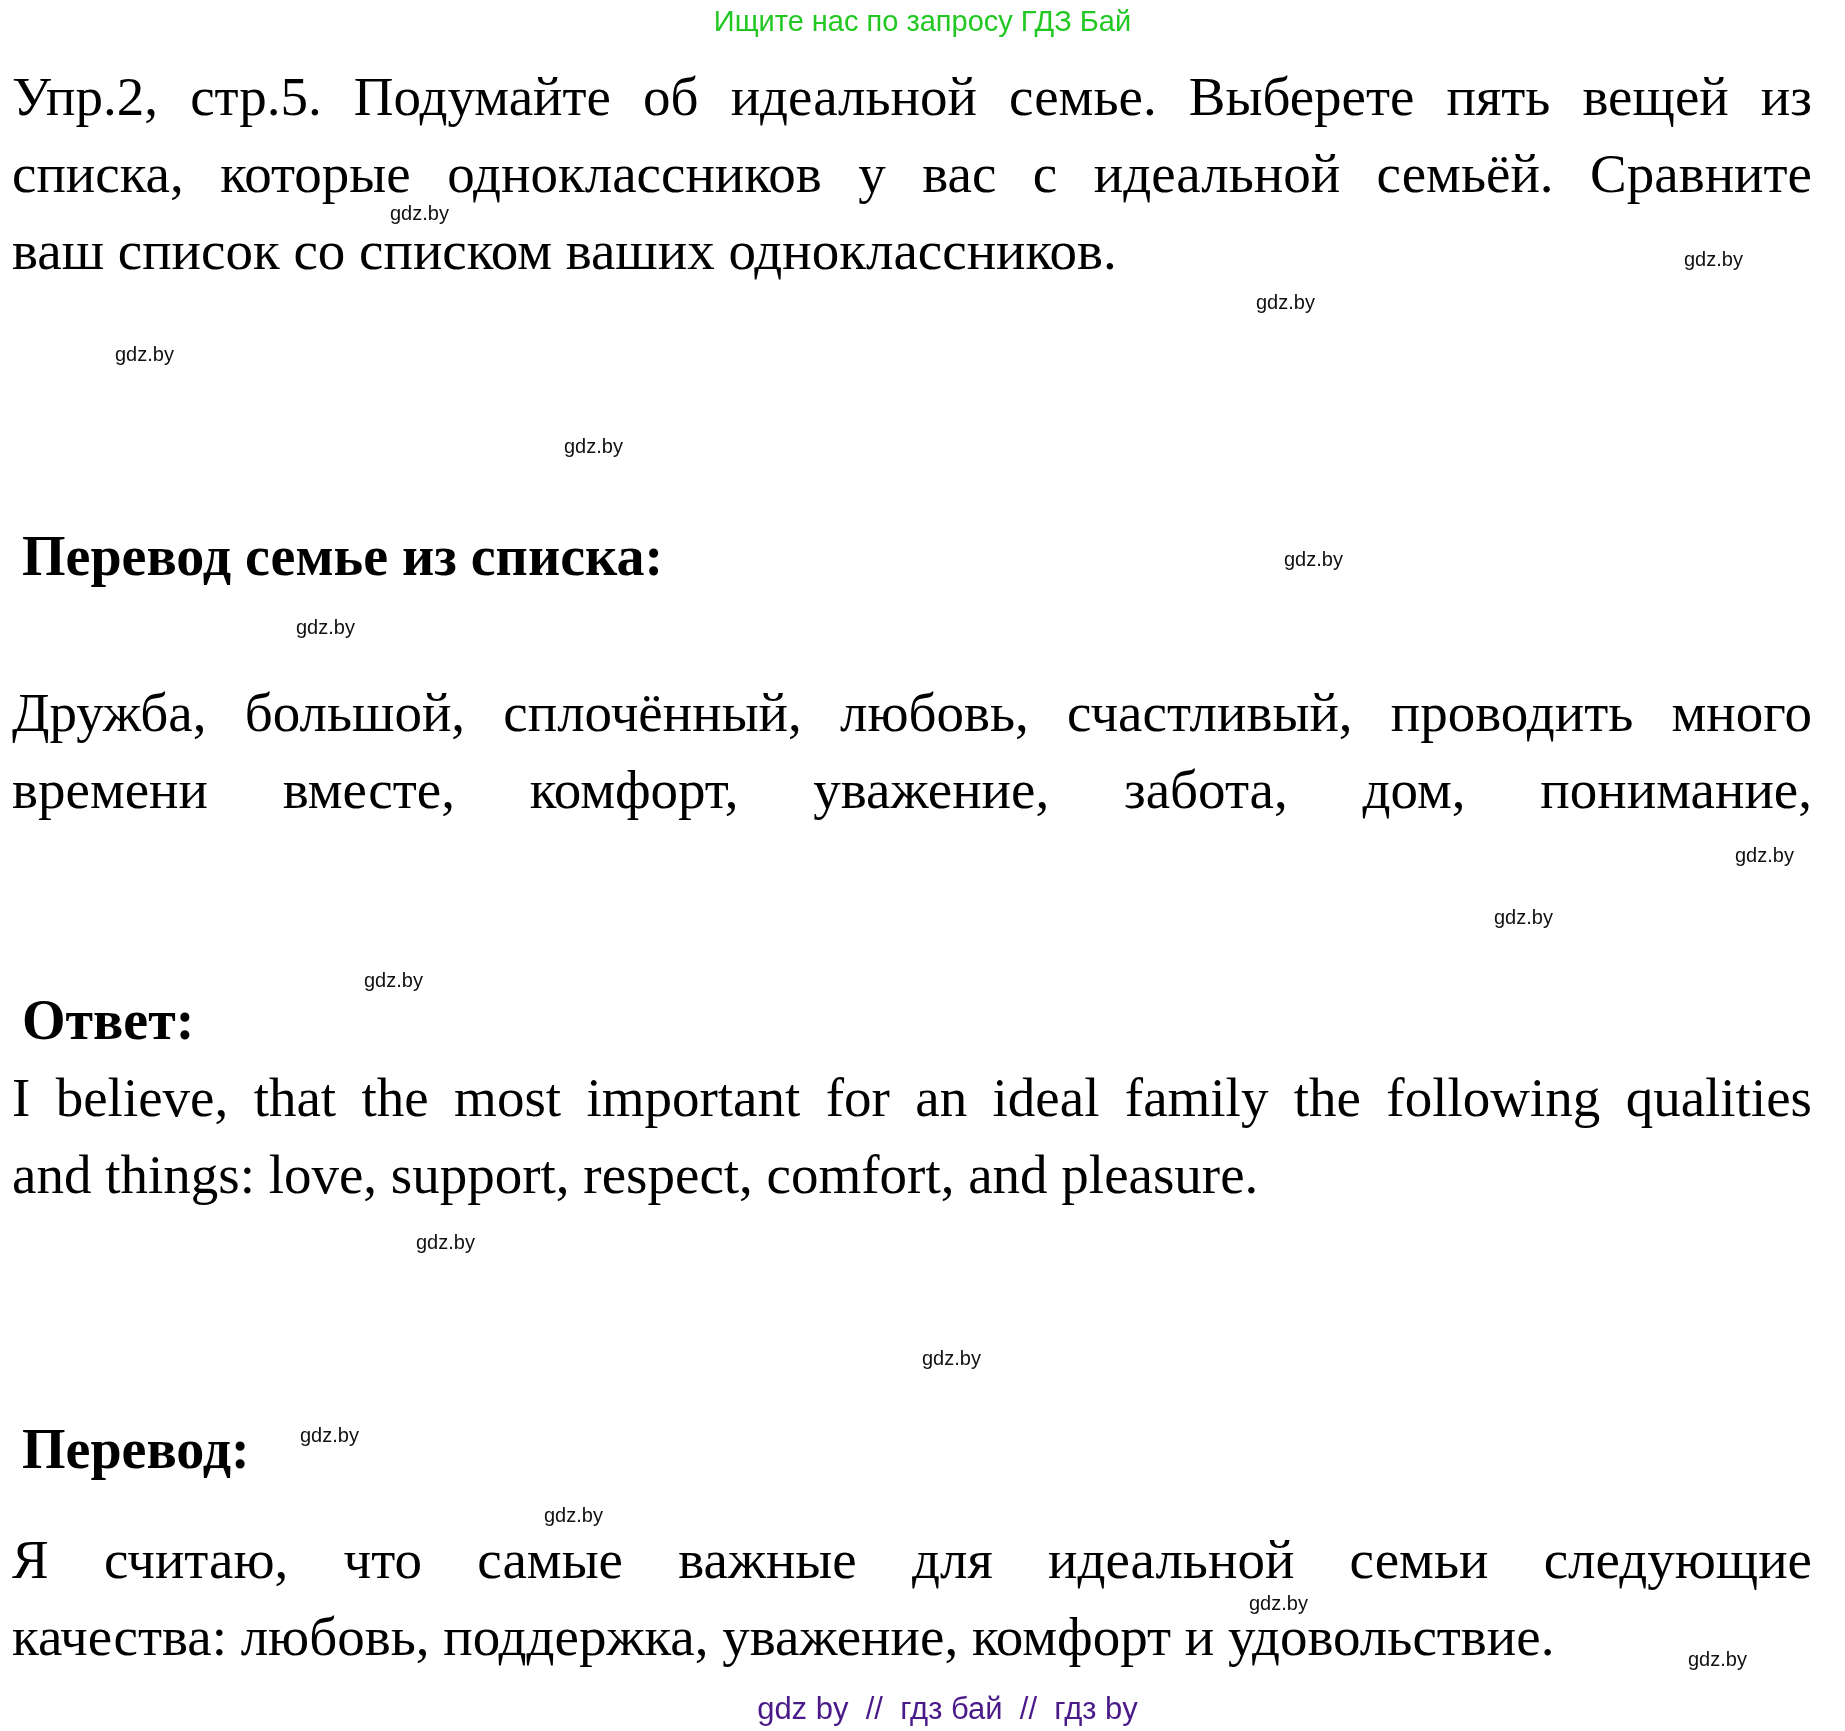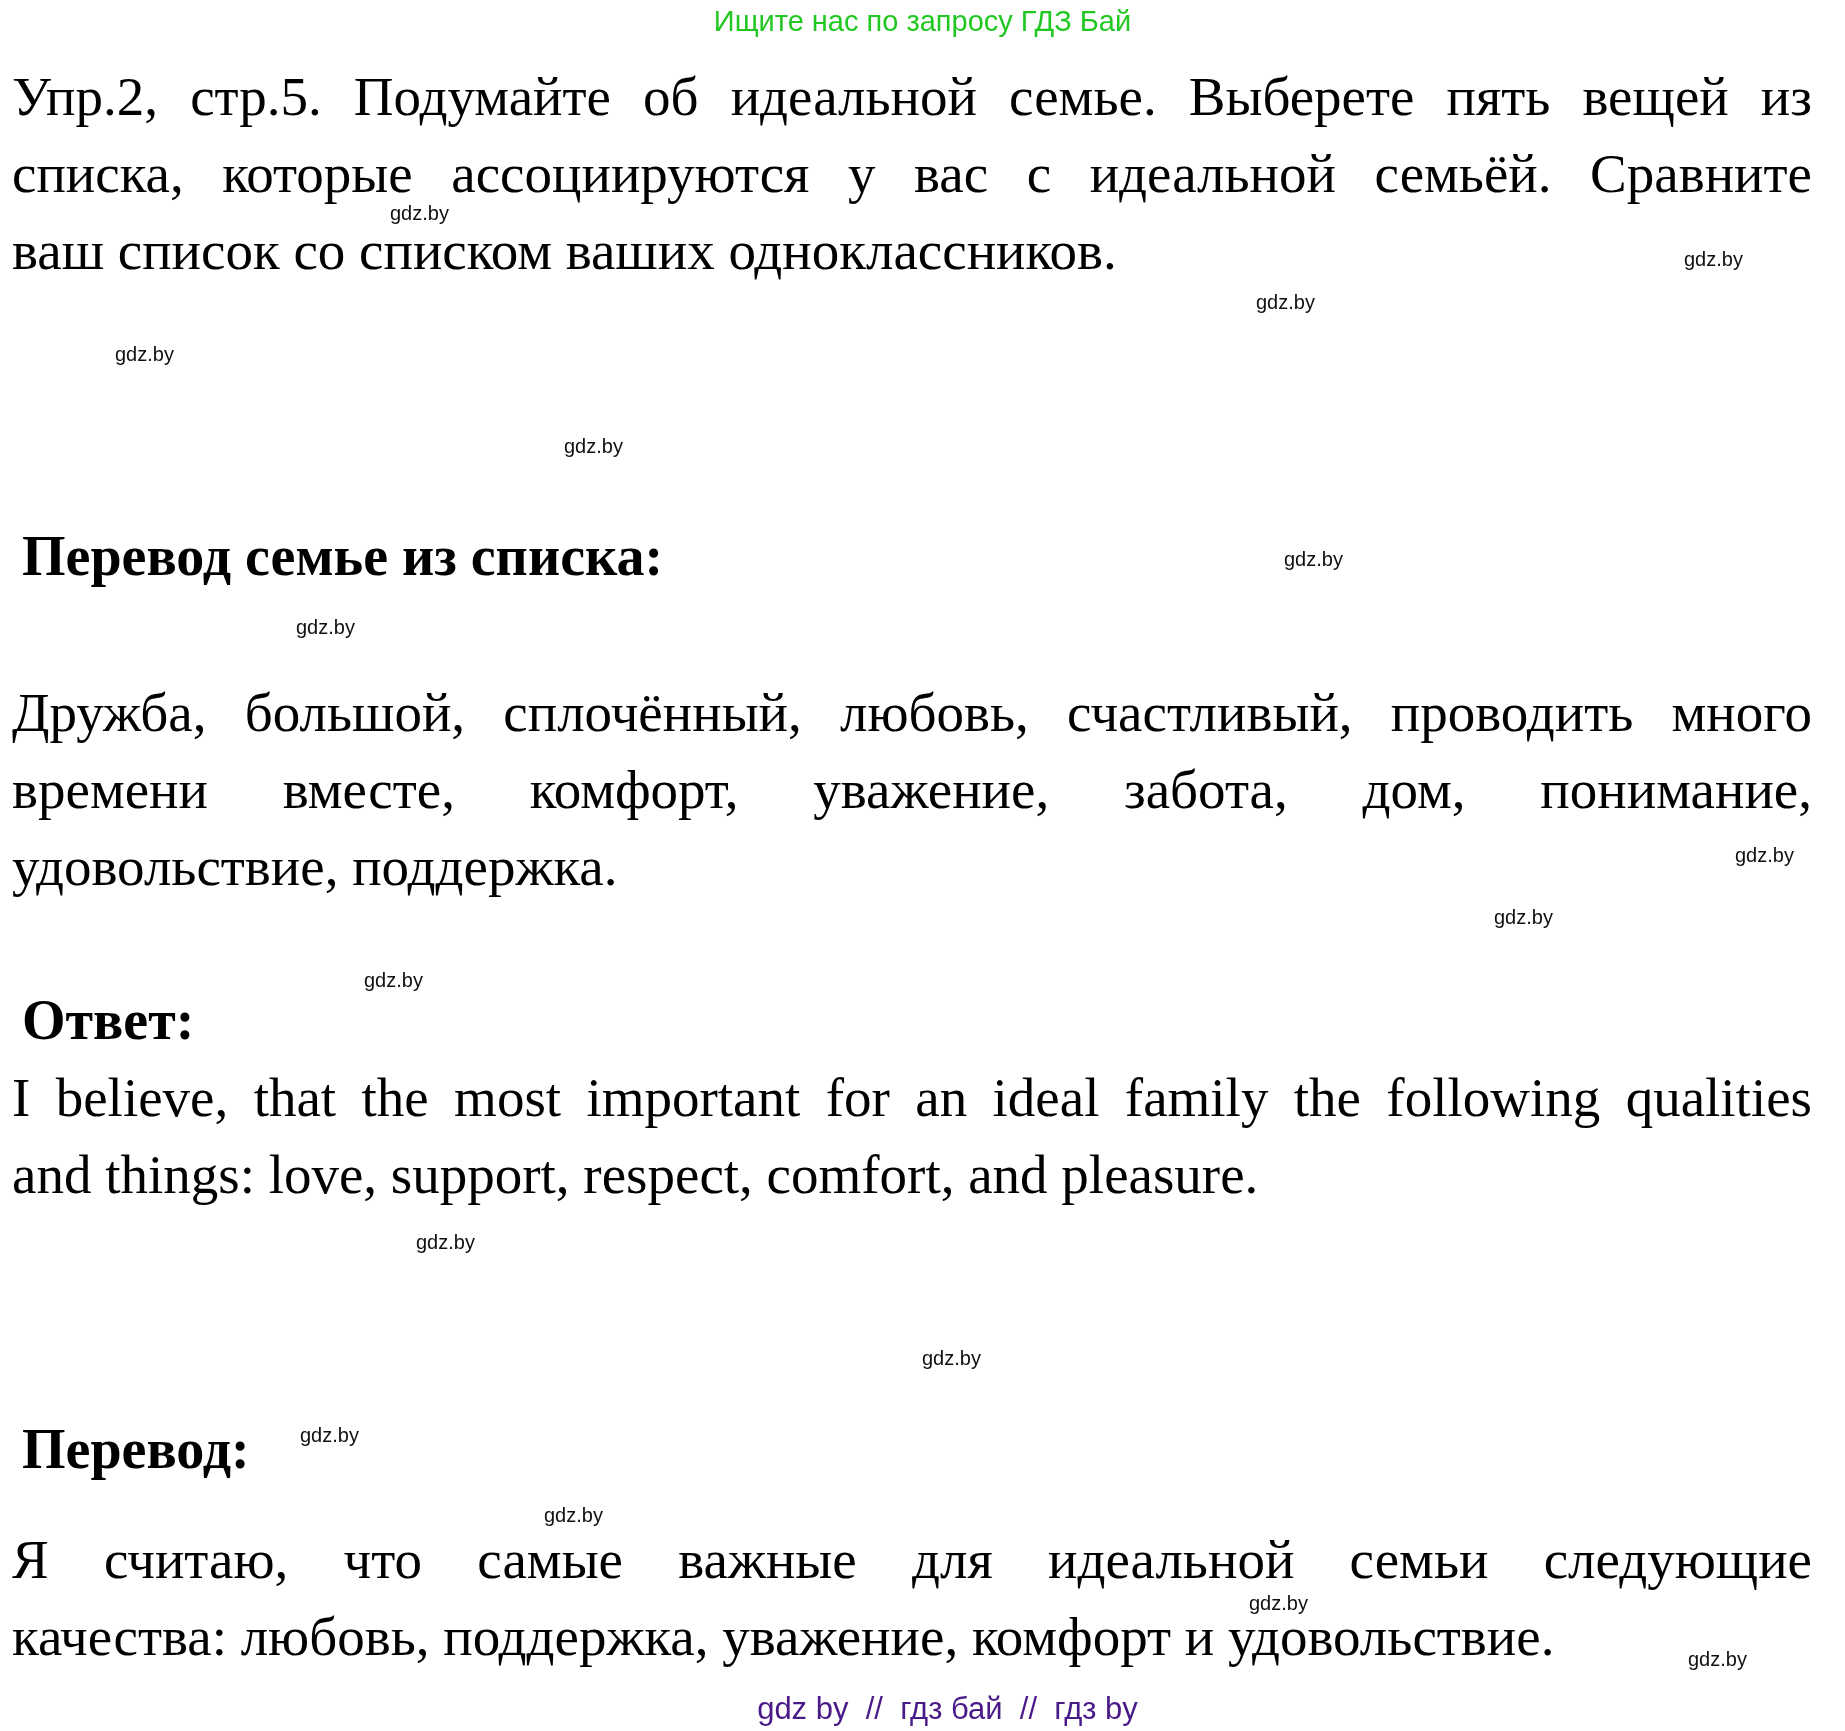--- a/index.html
+++ b/index.html
@@ -33,30 +33,29 @@
       font-size: 31px; line-height: 38px; color: #4a1a88; white-space: pre; padding-left: 25px;
     }
   </style>
 </head>
 <body>
 
 <div class="abs top-banner">Ищите нас по запросу ГДЗ Бай</div>
 
 <div class="abs para" style="top:58px;">
   <span class="ln">Упр.2, стр.5. Подумайте об идеальной семье. Выберете пять вещей из</span>
-  <span class="ln">списка, которые ассоциируются у вас с идеальной семьёй. Сравните</span>
+  <span class="ln">списка, которые одноклассников у вас с идеальной семьёй. Сравните</span>
   <span class="ln last">ваш список со списком ваших одноклассников.</span>
 </div>
 
 <div class="abs heading" style="top:524px;">Перевод семье из списка:</div>
 
 <div class="abs para" style="top:674px;">
   <span class="ln">Дружба, большой, сплочённый, любовь, счастливый, проводить много</span>
   <span class="ln">времени вместе, комфорт, уважение, забота, дом, понимание,</span>
-  <span class="ln last">удовольствие, поддержка.</span>
 </div>
 
 <div class="abs heading" style="top:988px;">Ответ:</div>
 <div class="abs para" style="top:1059px;">
   <span class="ln">I believe, that the most important for an ideal family the following qualities</span>
   <span class="ln last">and things: love, support, respect, comfort, and pleasure.</span>
 </div>
 
 <div class="abs heading" style="top:1373px;margin-top:44px;">Перевод:</div>
 <div class="abs para" style="top:1521px;">

